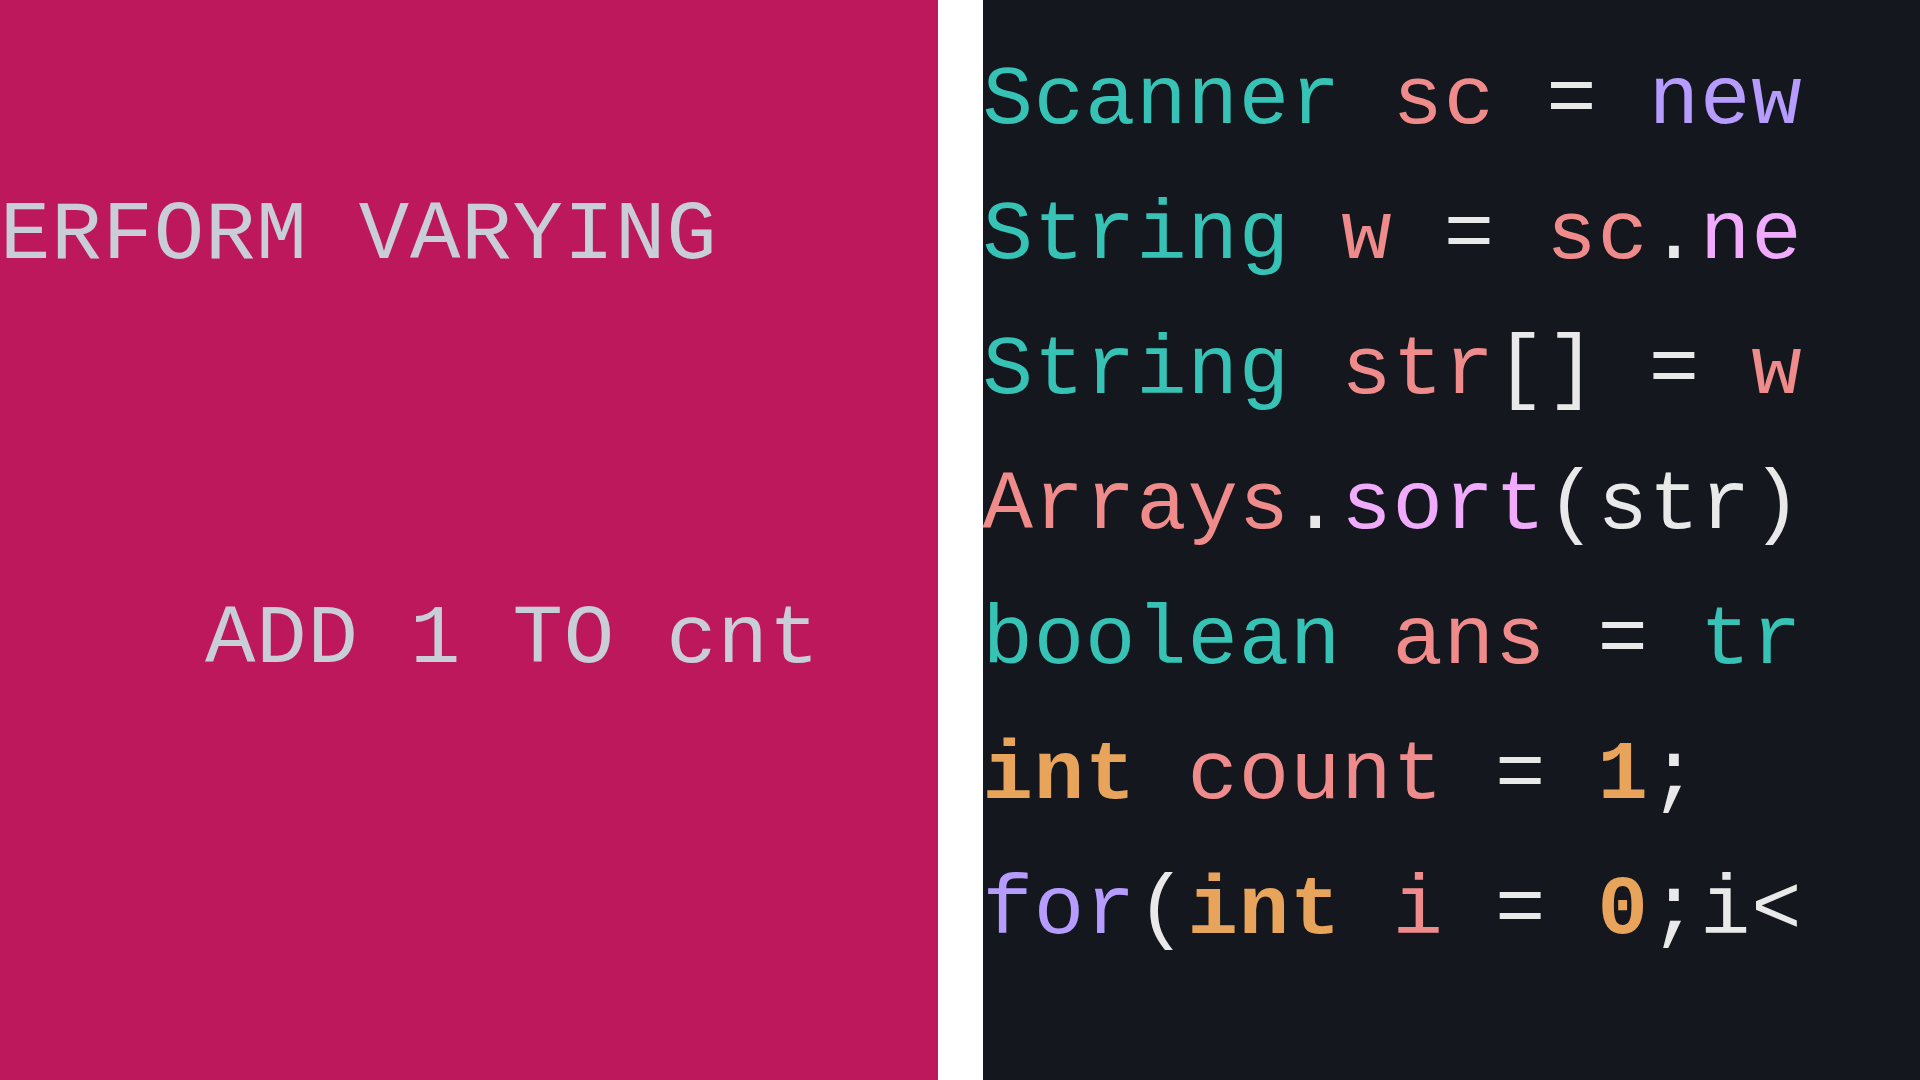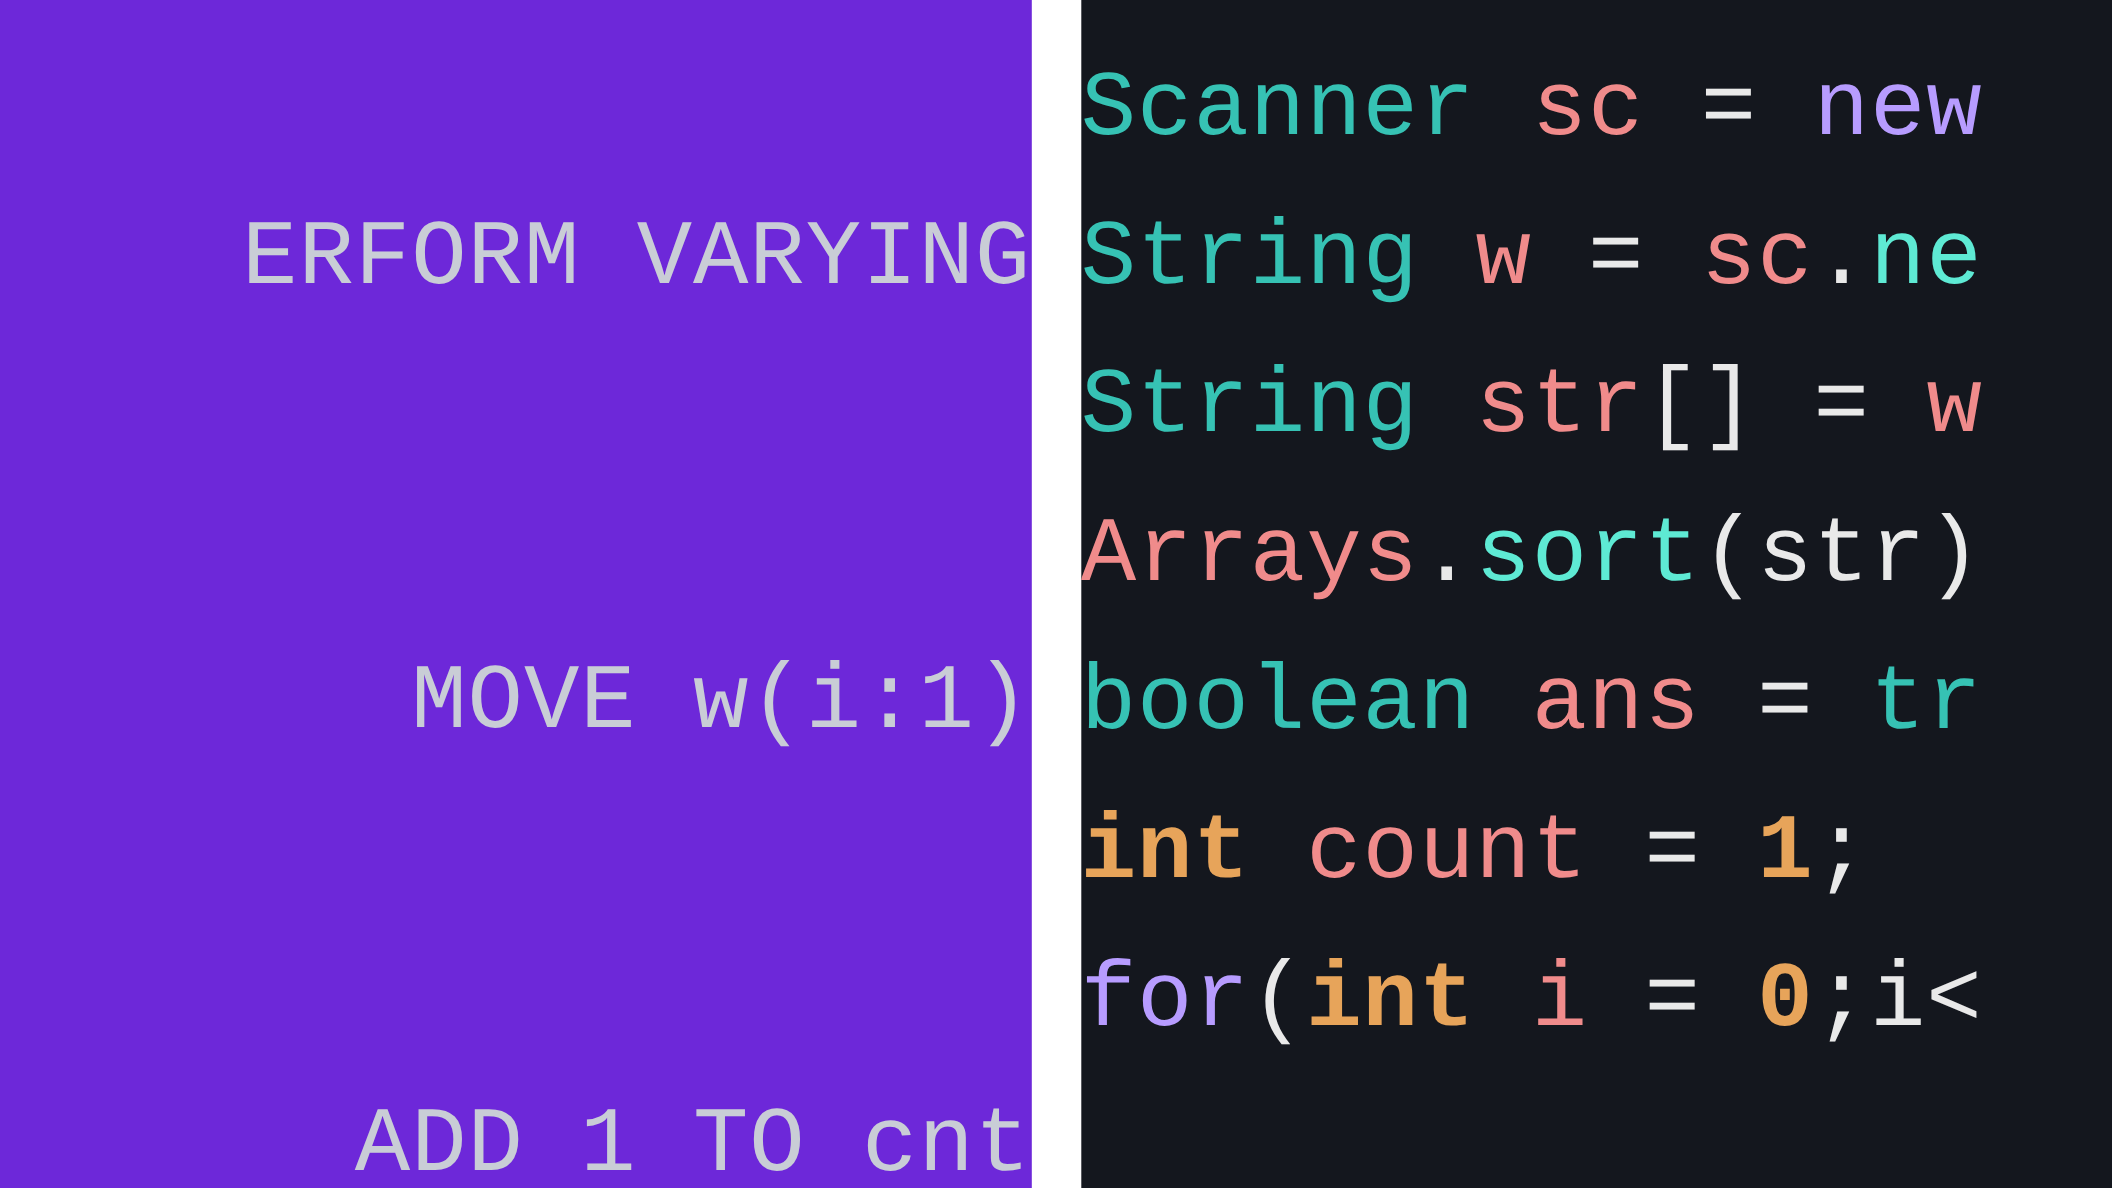--- a/index.html
+++ b/index.html
@@ -13,46 +13,44 @@
     letter-spacing: 0.01em;
   }
   .pane {
     height: 100%;
     overflow: hidden;
     white-space: pre;
     padding-top: 0;
   }
   .left {
     width: 960px;
-    background: #6d28d9;
+    background: #be185d;
     color: #e9e9e9;
-    text-align: right;
   }
   .right {
     width: 960px;
     background: #14171e;
     color: #e9e9e9;
     margin-left: 45px;
   }
   .line { display: block; height: 135px; }
   
   .t-teal   { color: #36c2b4; }   
   .t-pink   { color: #f08b8b; }   
   .t-purple { color: #b79cff; }   
-  .t-blue   { color: #5eead4; }   
+  .t-blue   { color: #f0abfc; }   
   .t-orange { color: #e7a45a; font-weight: bold; }   
   .t-white  { color: #e9e9e9; }   
   .t-dim    { color: #c9cdd6; }   
 </style>
 </head>
 <body>
 
 <div class="pane left">
   <span class="line" style="margin-top:-100px;"><span class="t-dim">ERFORM VARYING</span></span>
-  <span class="line"><span class="t-dim">    MOVE w(i:1)</span></span>
   <span class="line"><span class="t-dim">    ADD 1 TO cnt</span></span>
   
   
   
   
 </div>
 
 <div class="pane right" id="right-pane">
 <span class="line" style="margin-top: -100px;"><span class="t-teal">Scanner </span><span class="t-pink">sc</span><span class="t-white"> = </span><span class="t-purple">new</span></span><span class="line"><span class="t-teal">String </span><span class="t-pink">w</span><span class="t-white"> = </span><span class="t-pink">sc</span><span class="t-white">.</span><span class="t-blue">ne</span></span><span class="line"><span class="t-teal">String </span><span class="t-pink">str</span><span class="t-white">[] = </span><span class="t-pink">w</span></span><span class="line"><span class="t-pink">Arrays</span><span class="t-white">.</span><span class="t-blue">sort</span><span class="t-white">(str)</span></span><span class="line"><span class="t-teal">boolean </span><span class="t-pink">ans</span><span class="t-white"> = </span><span class="t-teal">tr</span></span><span class="line"><span class="t-orange">int </span><span class="t-pink">count</span><span class="t-white"> = </span><span class="t-orange">1</span><span class="t-white">;</span></span><span class="line"><span class="t-purple">for</span><span class="t-white">(</span><span class="t-orange">int </span><span class="t-pink">i</span><span class="t-white"> = </span><span class="t-orange">0</span><span class="t-white">;i&lt;</span></span></div>
 

